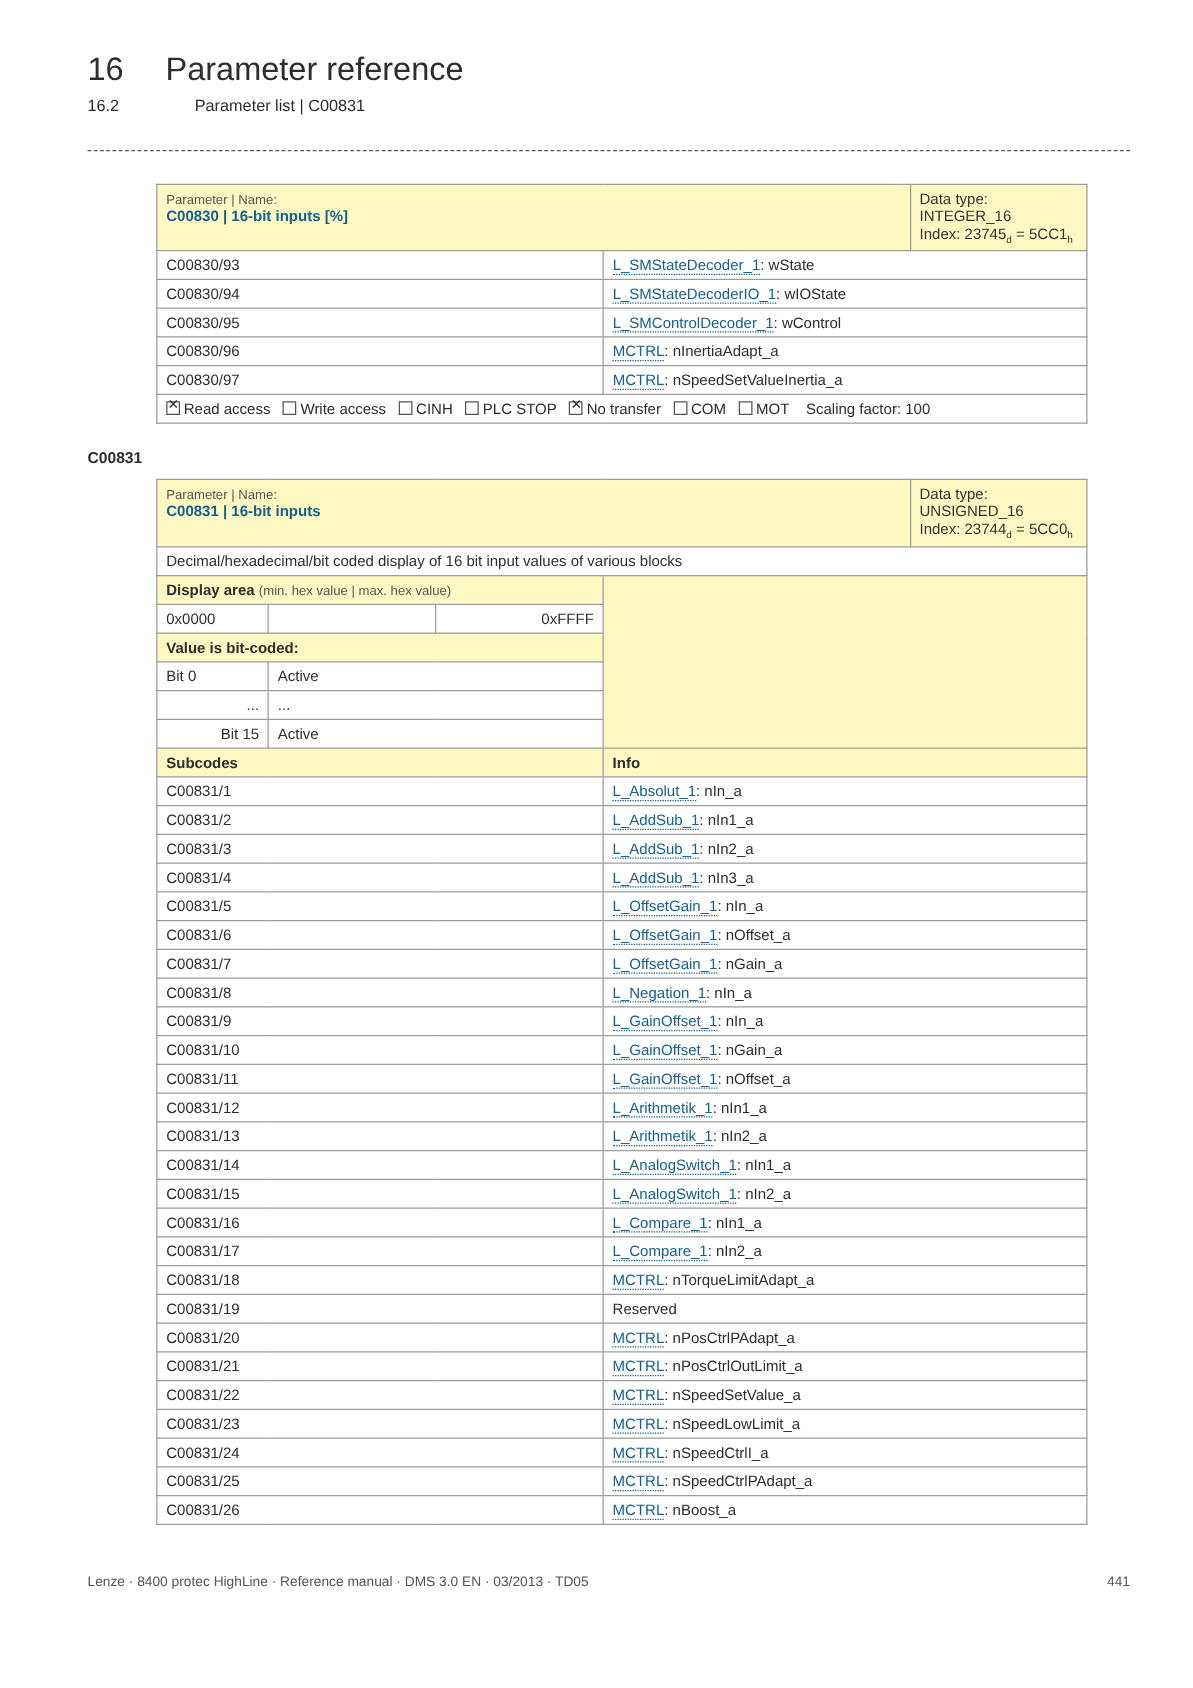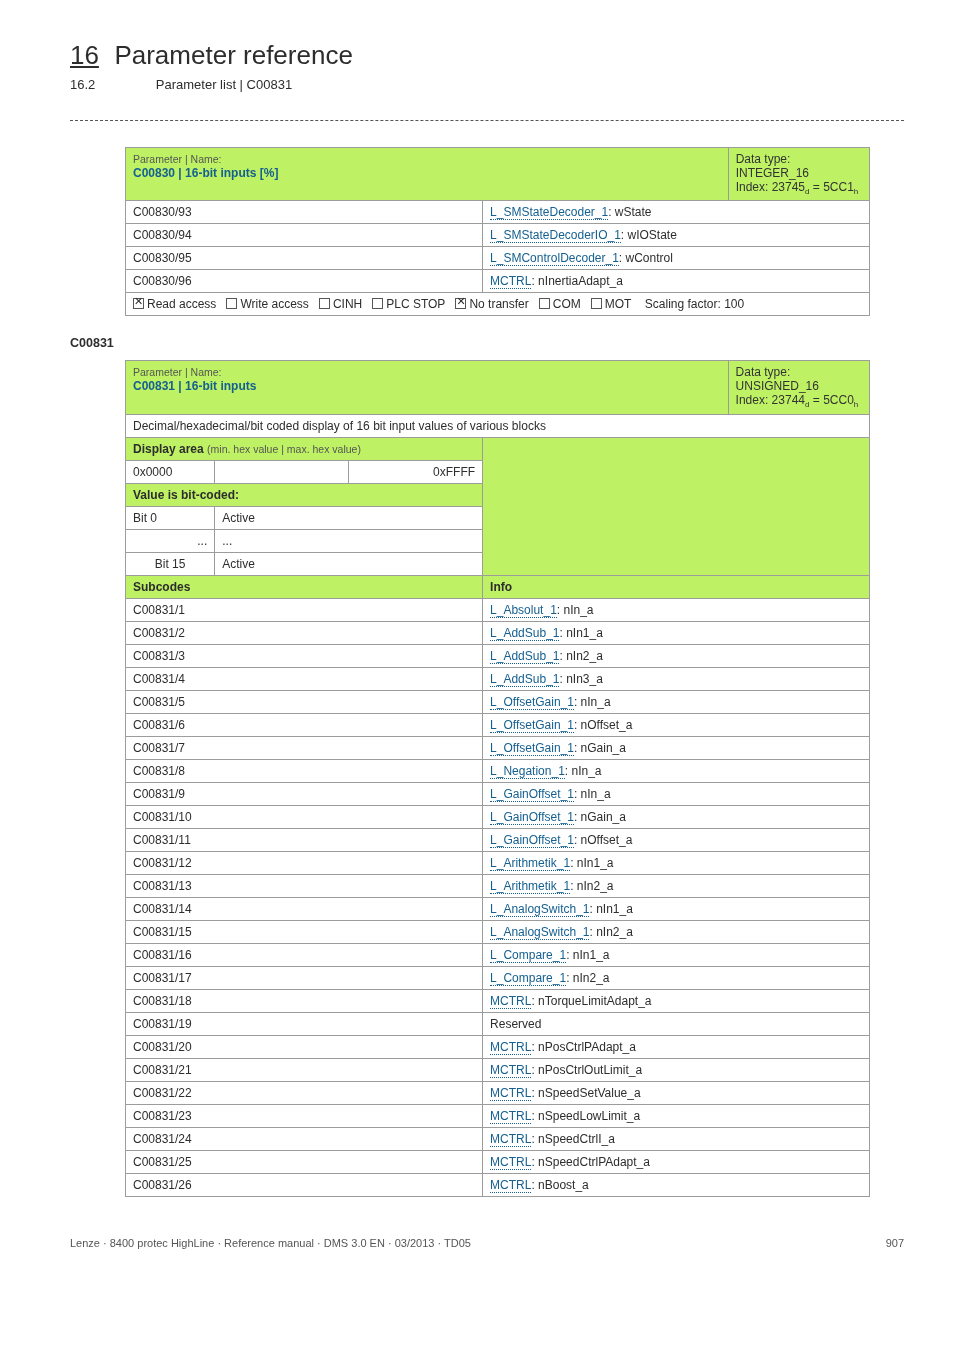--- a/index.html
+++ b/index.html
@@ -9,22 +9,21 @@
     padding: 40px 50px 30px 70px;
     font-size: 12.5px;
     color: #2d2d2d;
     width: 954px;
     box-sizing: border-box;
   }
   .chapnum {
     font-size: 26px;
     font-weight: normal;
     display: inline-block;
-    margin-right: 12px;
-    text-decoration: underline;
+    margin-right: 30px;
   }
   .chaptitle {
     font-size: 26px;
     font-weight: normal;
     display: inline;
   }
   .subnum {
     font-size: 13px;
     display: inline-block;
     margin-right: 42px;
@@ -49,21 +48,21 @@
     table-layout: fixed;
   }
   table.param td, table.param th {
     border: 1px solid #9c9c9c;
     padding: 4px 7px;
     text-align: left;
     vertical-align: top;
     font-size: 12px;
   }
   .hdrcell {
-    background: #bef264;
+    background: #fef9c3;
   }
   .hdr-code { color: #156090; font-weight: bold; }
   .hdr-meta {
     font-size: 10.5px;
     text-align: right;
     color: #333;
   }
   .hdr-meta .sub { vertical-align: sub; font-size: 8px; }
   a.linklike {
     color: #156090;
@@ -155,20 +154,24 @@
         <td>C00830/94</td>
         <td colspan="2"><a class="linklike">L_SMStateDecoderIO_1</a>: wIOState</td>
       </tr>
       <tr>
         <td>C00830/95</td>
         <td colspan="2"><a class="linklike">L_SMControlDecoder_1</a>: wControl</td>
       </tr>
       <tr>
         <td>C00830/96</td>
         <td colspan="2"><a class="linklike">MCTRL</a>: nInertiaAdapt_a</td>
+      </tr>
+      <tr>
+        <td>C00830/97</td>
+        <td colspan="2"><a class="linklike">MCTRL</a>: nSpeedSetValueInertia_a</td>
       </tr>
     </tbody>
   <tbody>
       <tr class="footer-row">
     <td colspan="3">
       <span class="ckbox checked"></span><span>Read access</span>&nbsp;&nbsp;
       <span class="ckbox"></span><span>Write access</span>&nbsp;&nbsp;
       <span class="ckbox"></span><span>CINH</span>&nbsp;&nbsp;
       <span class="ckbox"></span><span>PLC STOP</span>&nbsp;&nbsp;
       <span class="ckbox checked"></span><span>No transfer</span>&nbsp;&nbsp;
@@ -223,21 +226,21 @@
   </tr>
   <tr>
     <td style="text-align:left">Bit 0</td>
     <td colspan="2">Active</td>
   </tr>
   <tr>
     <td style="text-align:right">...</td>
     <td colspan="2">...</td>
   </tr>
   <tr>
-    <td style="text-align:center">Bit 15</td>
+    <td style="text-align:right">Bit 15</td>
     <td colspan="2">Active</td>
   </tr>
   <tr>
     <td class="hdrcell" colspan="3"><b>Subcodes</b></td>
   <td class="hdrcell" colspan="2"><b>Info</b></td>
       </tr>
 
   </tbody>
     <tbody id="t2-rows">
       <tr>
@@ -342,14 +345,14 @@
       </tr>
       <tr>
         <td colspan="3">C00831/26</td>
         <td colspan="2"><a class="linklike">MCTRL</a>: nBoost_a</td>
       </tr>
     </tbody>
 </table>
 
 <div class="pagefoot">
   <span>Lenze · 8400 protec HighLine · Reference manual · DMS 3.0 EN · 03/2013 · TD05</span>
-  <span>907</span>
+  <span>441</span>
 </div>
 
 </body></html>

